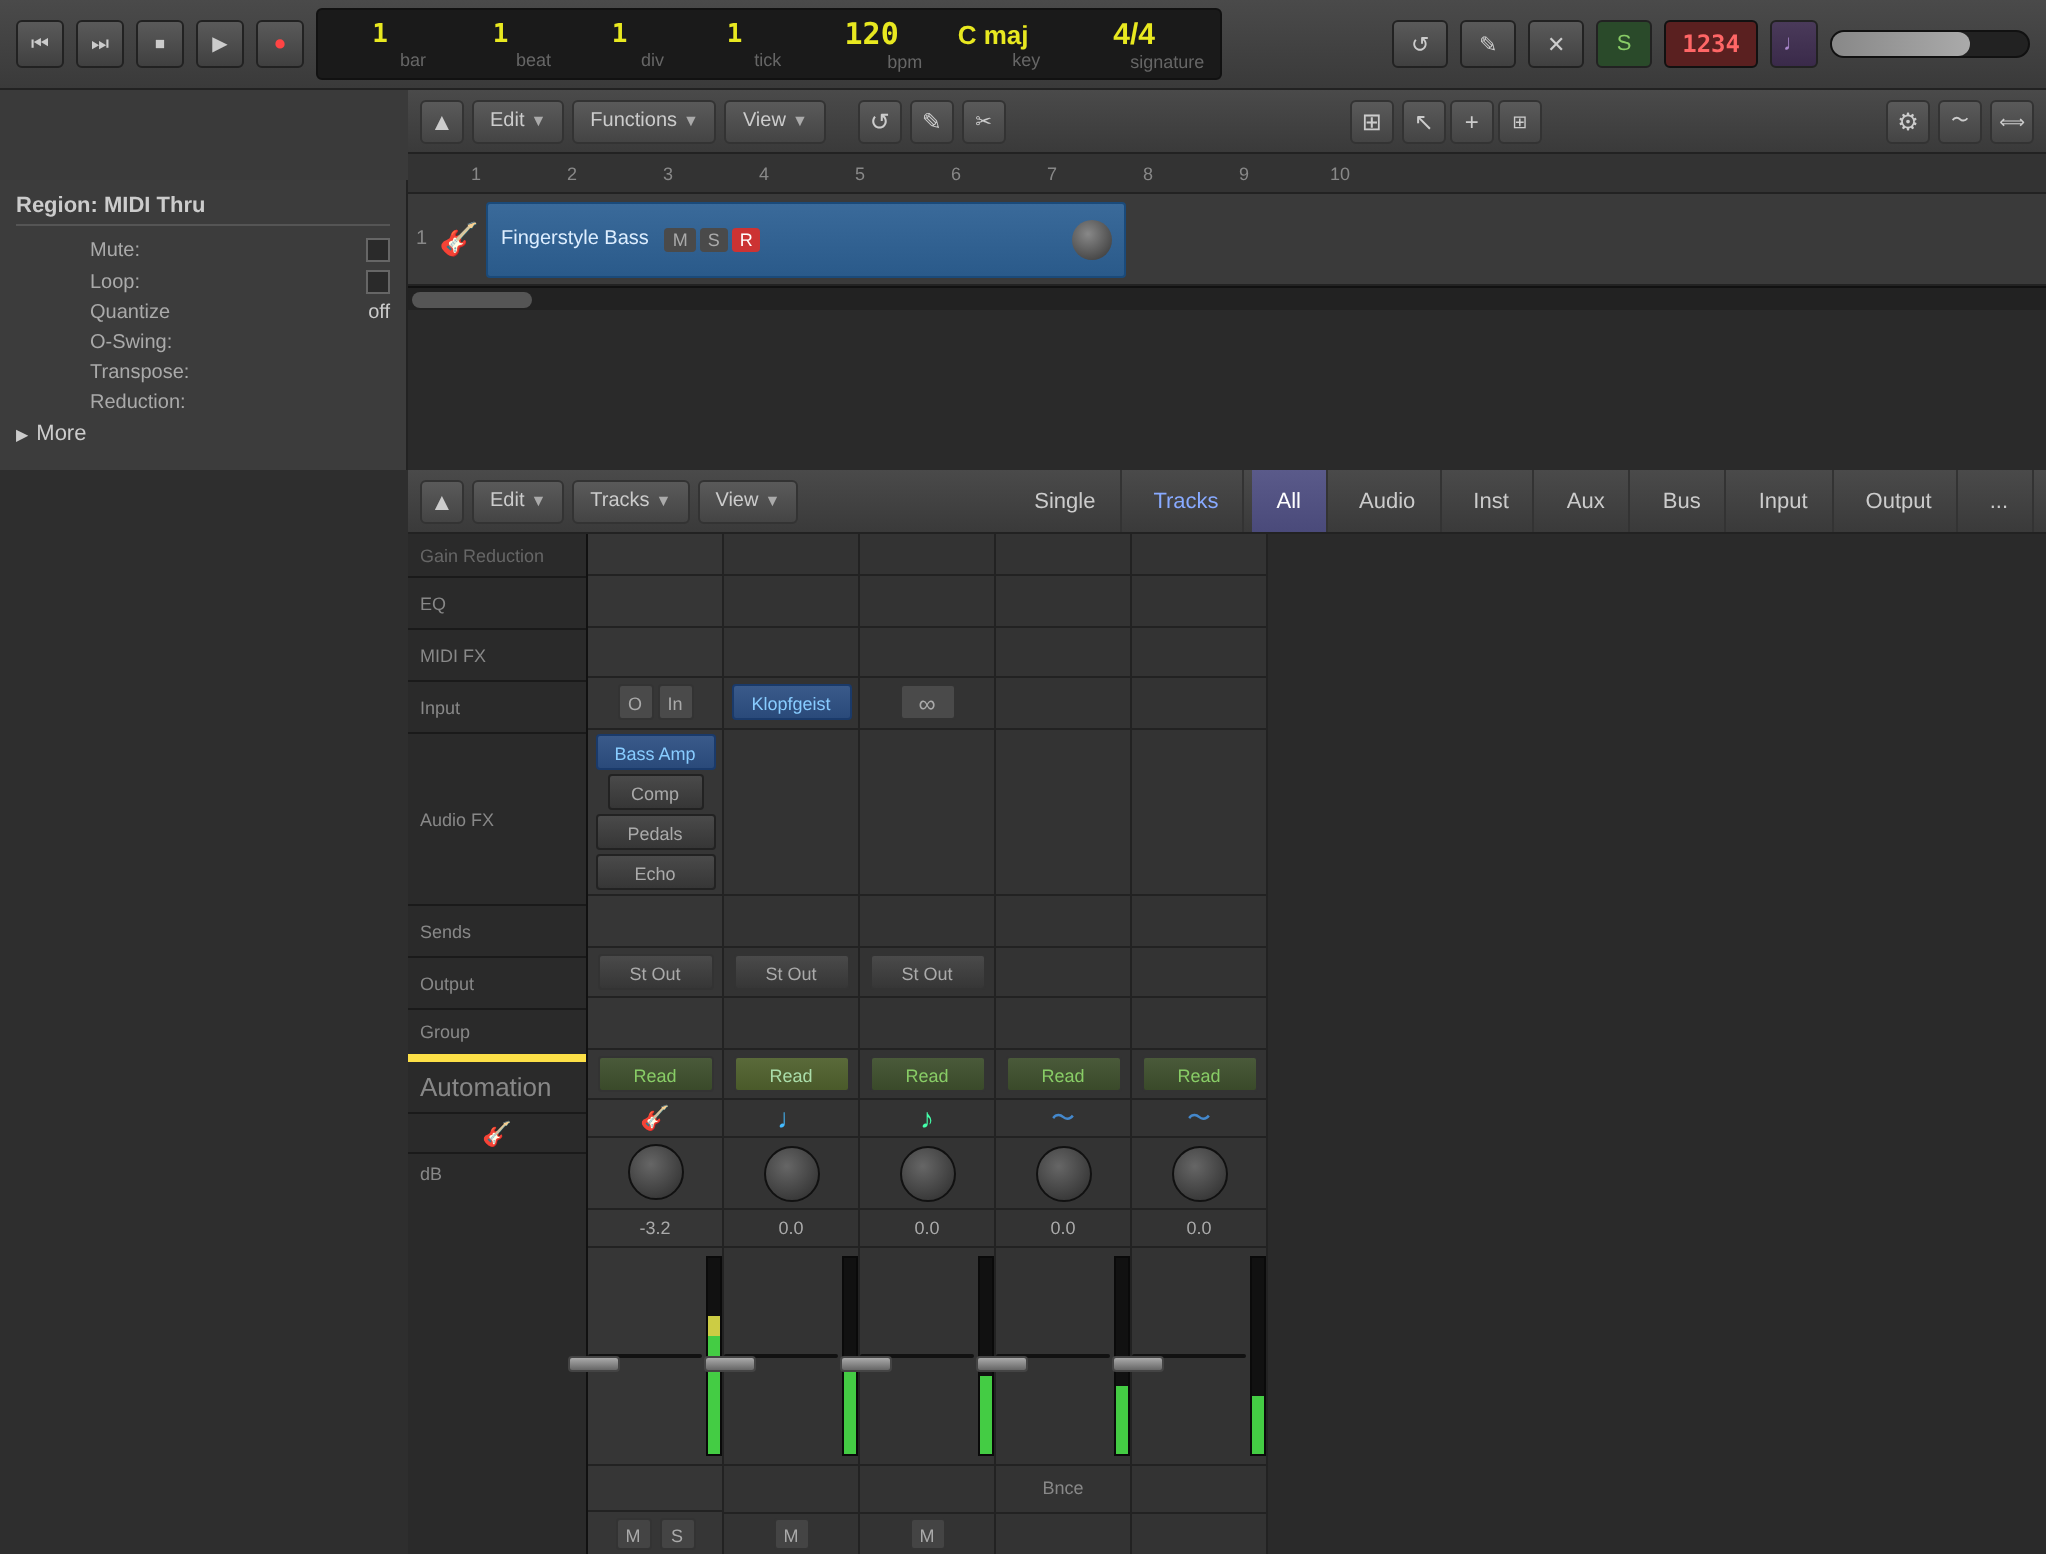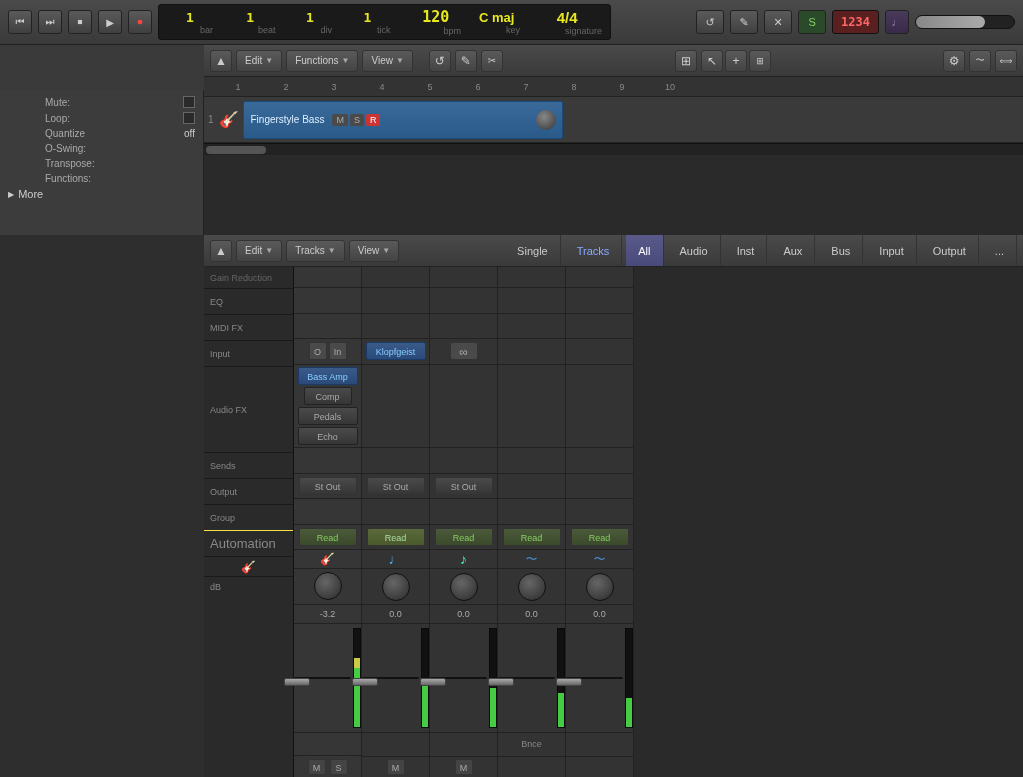--- a/index.html
+++ b/index.html
@@ -384,40 +384,41 @@
     <div class="metronome-btn">♩</div>
     <div class="volume-slider">
       <div class="volume-fill"></div>
     </div>
   </div>
 </div>
 
 <div class="main-content">
 
   <div class="region-panel">
+    <div class="region-title">Region: MIDI Thru</div>
     <div class="region-row">
       <span class="region-label">Mute:</span>
       <div class="checkbox"></div>
     </div>
     <div class="region-row">
       <span class="region-label">Loop:</span>
       <div class="checkbox"></div>
     </div>
     <div class="region-row">
       <span class="region-label">Quantize</span>
       <span class="region-val">off</span>
     </div>
     <div class="region-row">
       <span class="region-label">O-Swing:</span>
     </div>
     <div class="region-row">
       <span class="region-label">Transpose:</span>
     </div>
     <div class="region-row">
-      <span class="region-label">Functions:</span>
+      <span class="region-label">Reduction:</span>
     </div>
     <div class="more-btn">
       <span class="triangle">▶</span>
       <span>More</span>
     </div>
   </div>
 
   <div class="arrange-area">
 
     <div class="arrange-toolbar">
@@ -607,21 +608,21 @@
     <div style="position:absolute; top:32px; left:204px; right:0; bottom:0; display:flex; overflow:hidden;">
 
       <div style="width:90px; background:#2a2a2a; border-right:1px solid #111; flex-shrink:0; display:flex; flex-direction:column;">
         <div style="height:22px; border-bottom:1px solid #1a1a1a; display:flex; align-items:center; padding:0 6px; font-size:9px; color:#666;">Gain Reduction</div>
         <div style="height:26px; border-bottom:1px solid #1a1a1a; display:flex; align-items:center; padding:0 6px; font-size:9px; color:#888;">EQ</div>
         <div style="height:26px; border-bottom:1px solid #1a1a1a; display:flex; align-items:center; padding:0 6px; font-size:9px; color:#888;">MIDI FX</div>
         <div style="height:26px; border-bottom:1px solid #1a1a1a; display:flex; align-items:center; padding:0 6px; font-size:9px; color:#888;">Input</div>
         <div style="height:86px; border-bottom:1px solid #1a1a1a; display:flex; align-items:center; padding:0 6px; font-size:9px; color:#888;">Audio FX</div>
         <div style="height:26px; border-bottom:1px solid #1a1a1a; display:flex; align-items:center; padding:0 6px; font-size:9px; color:#888;">Sends</div>
         <div style="height:26px; border-bottom:1px solid #1a1a1a; display:flex; align-items:center; padding:0 6px; font-size:9px; color:#888;">Output</div>
-        <div style="height:26px; border-bottom:1px solid #fde047; display:flex; align-items:center; padding:0 6px; font-size:9px; color:#888;">Group</div>
+        <div style="height:26px; border-bottom:4px solid #fde047; display:flex; align-items:center; padding:0 6px; font-size:9px; color:#888;">Group</div>
         <div style="height:26px; border-bottom:1px solid #1a1a1a; display:flex; align-items:center; padding:0 6px; font-size:13px; color:#888;">Automation</div>
         <div style="height:20px; display:flex; align-items:center; justify-content:center; border-bottom:1px solid #1a1a1a;">
           <span style="font-size:12px; color:#88aacc;">🎸</span>
         </div>
         <div style="height:20px; display:flex; align-items:center; padding:0 6px; font-size:9px; color:#888;">dB</div>
       </div>
 
       <div style="width:68px; background:#363636; border-right:1px solid #222; display:flex; flex-direction:column;">
         <div style="height:22px; border-bottom:1px solid #222;"></div>
         <div style="height:26px; border-bottom:1px solid #222;"></div>

